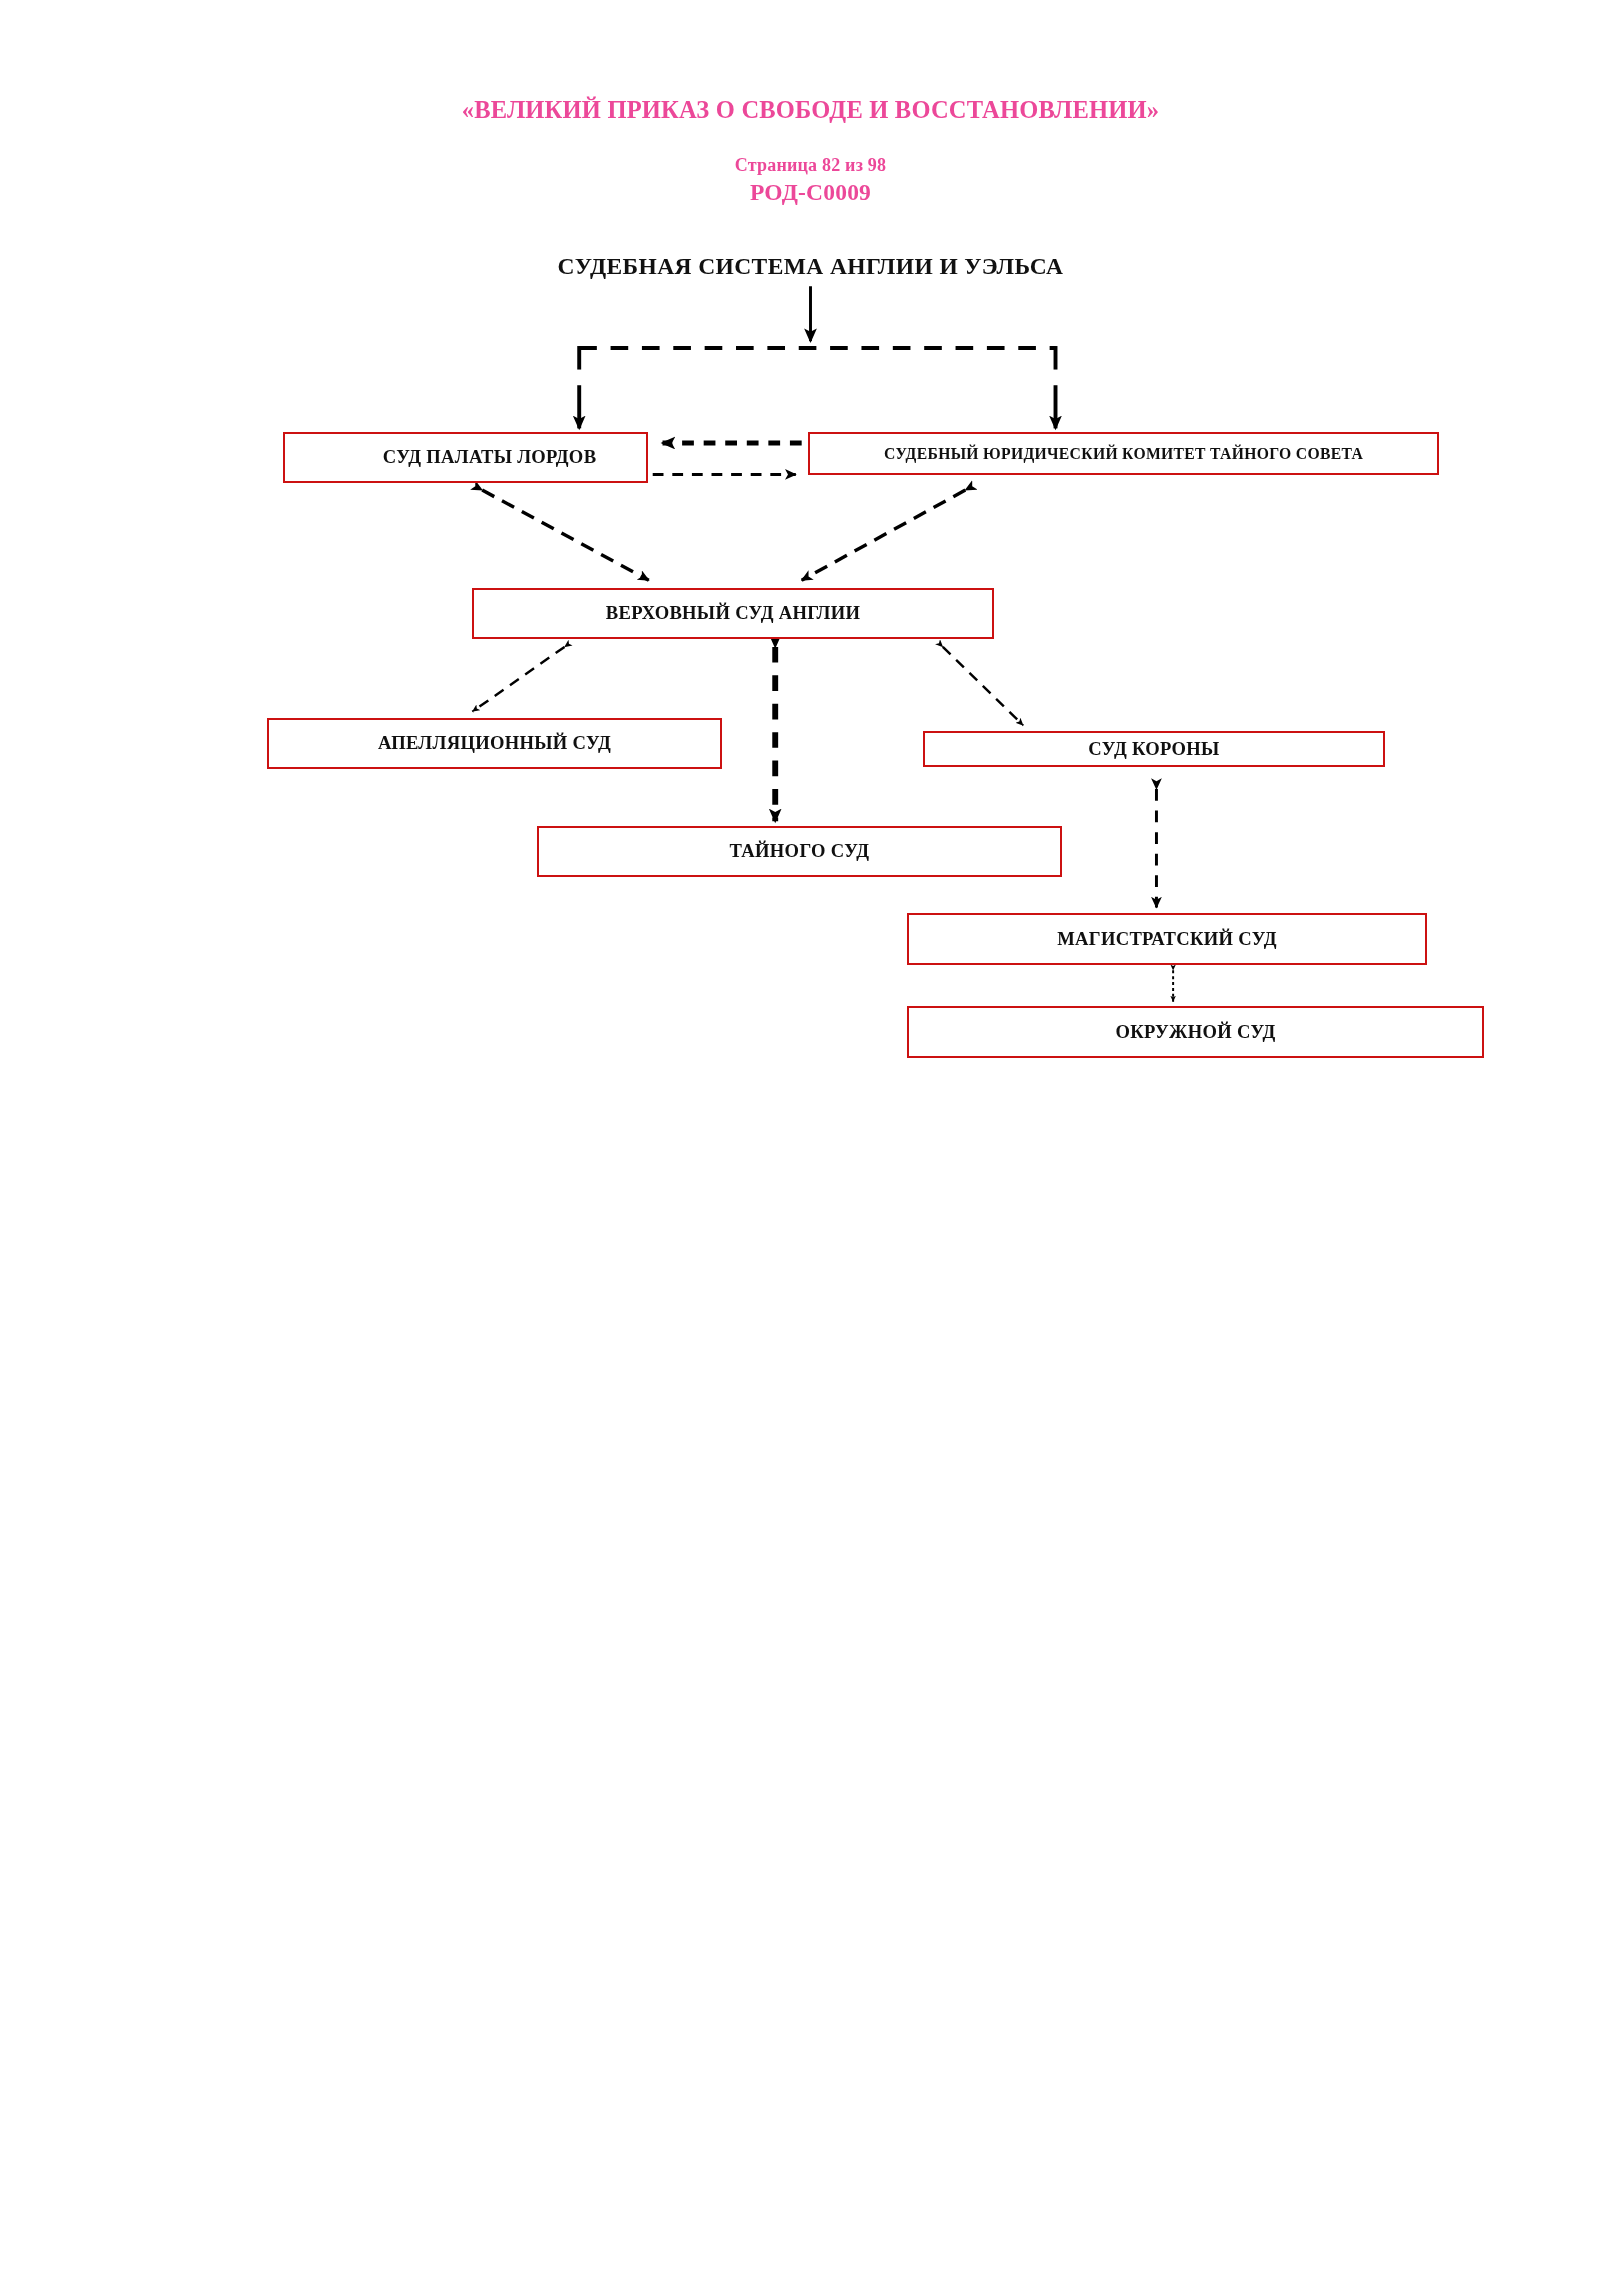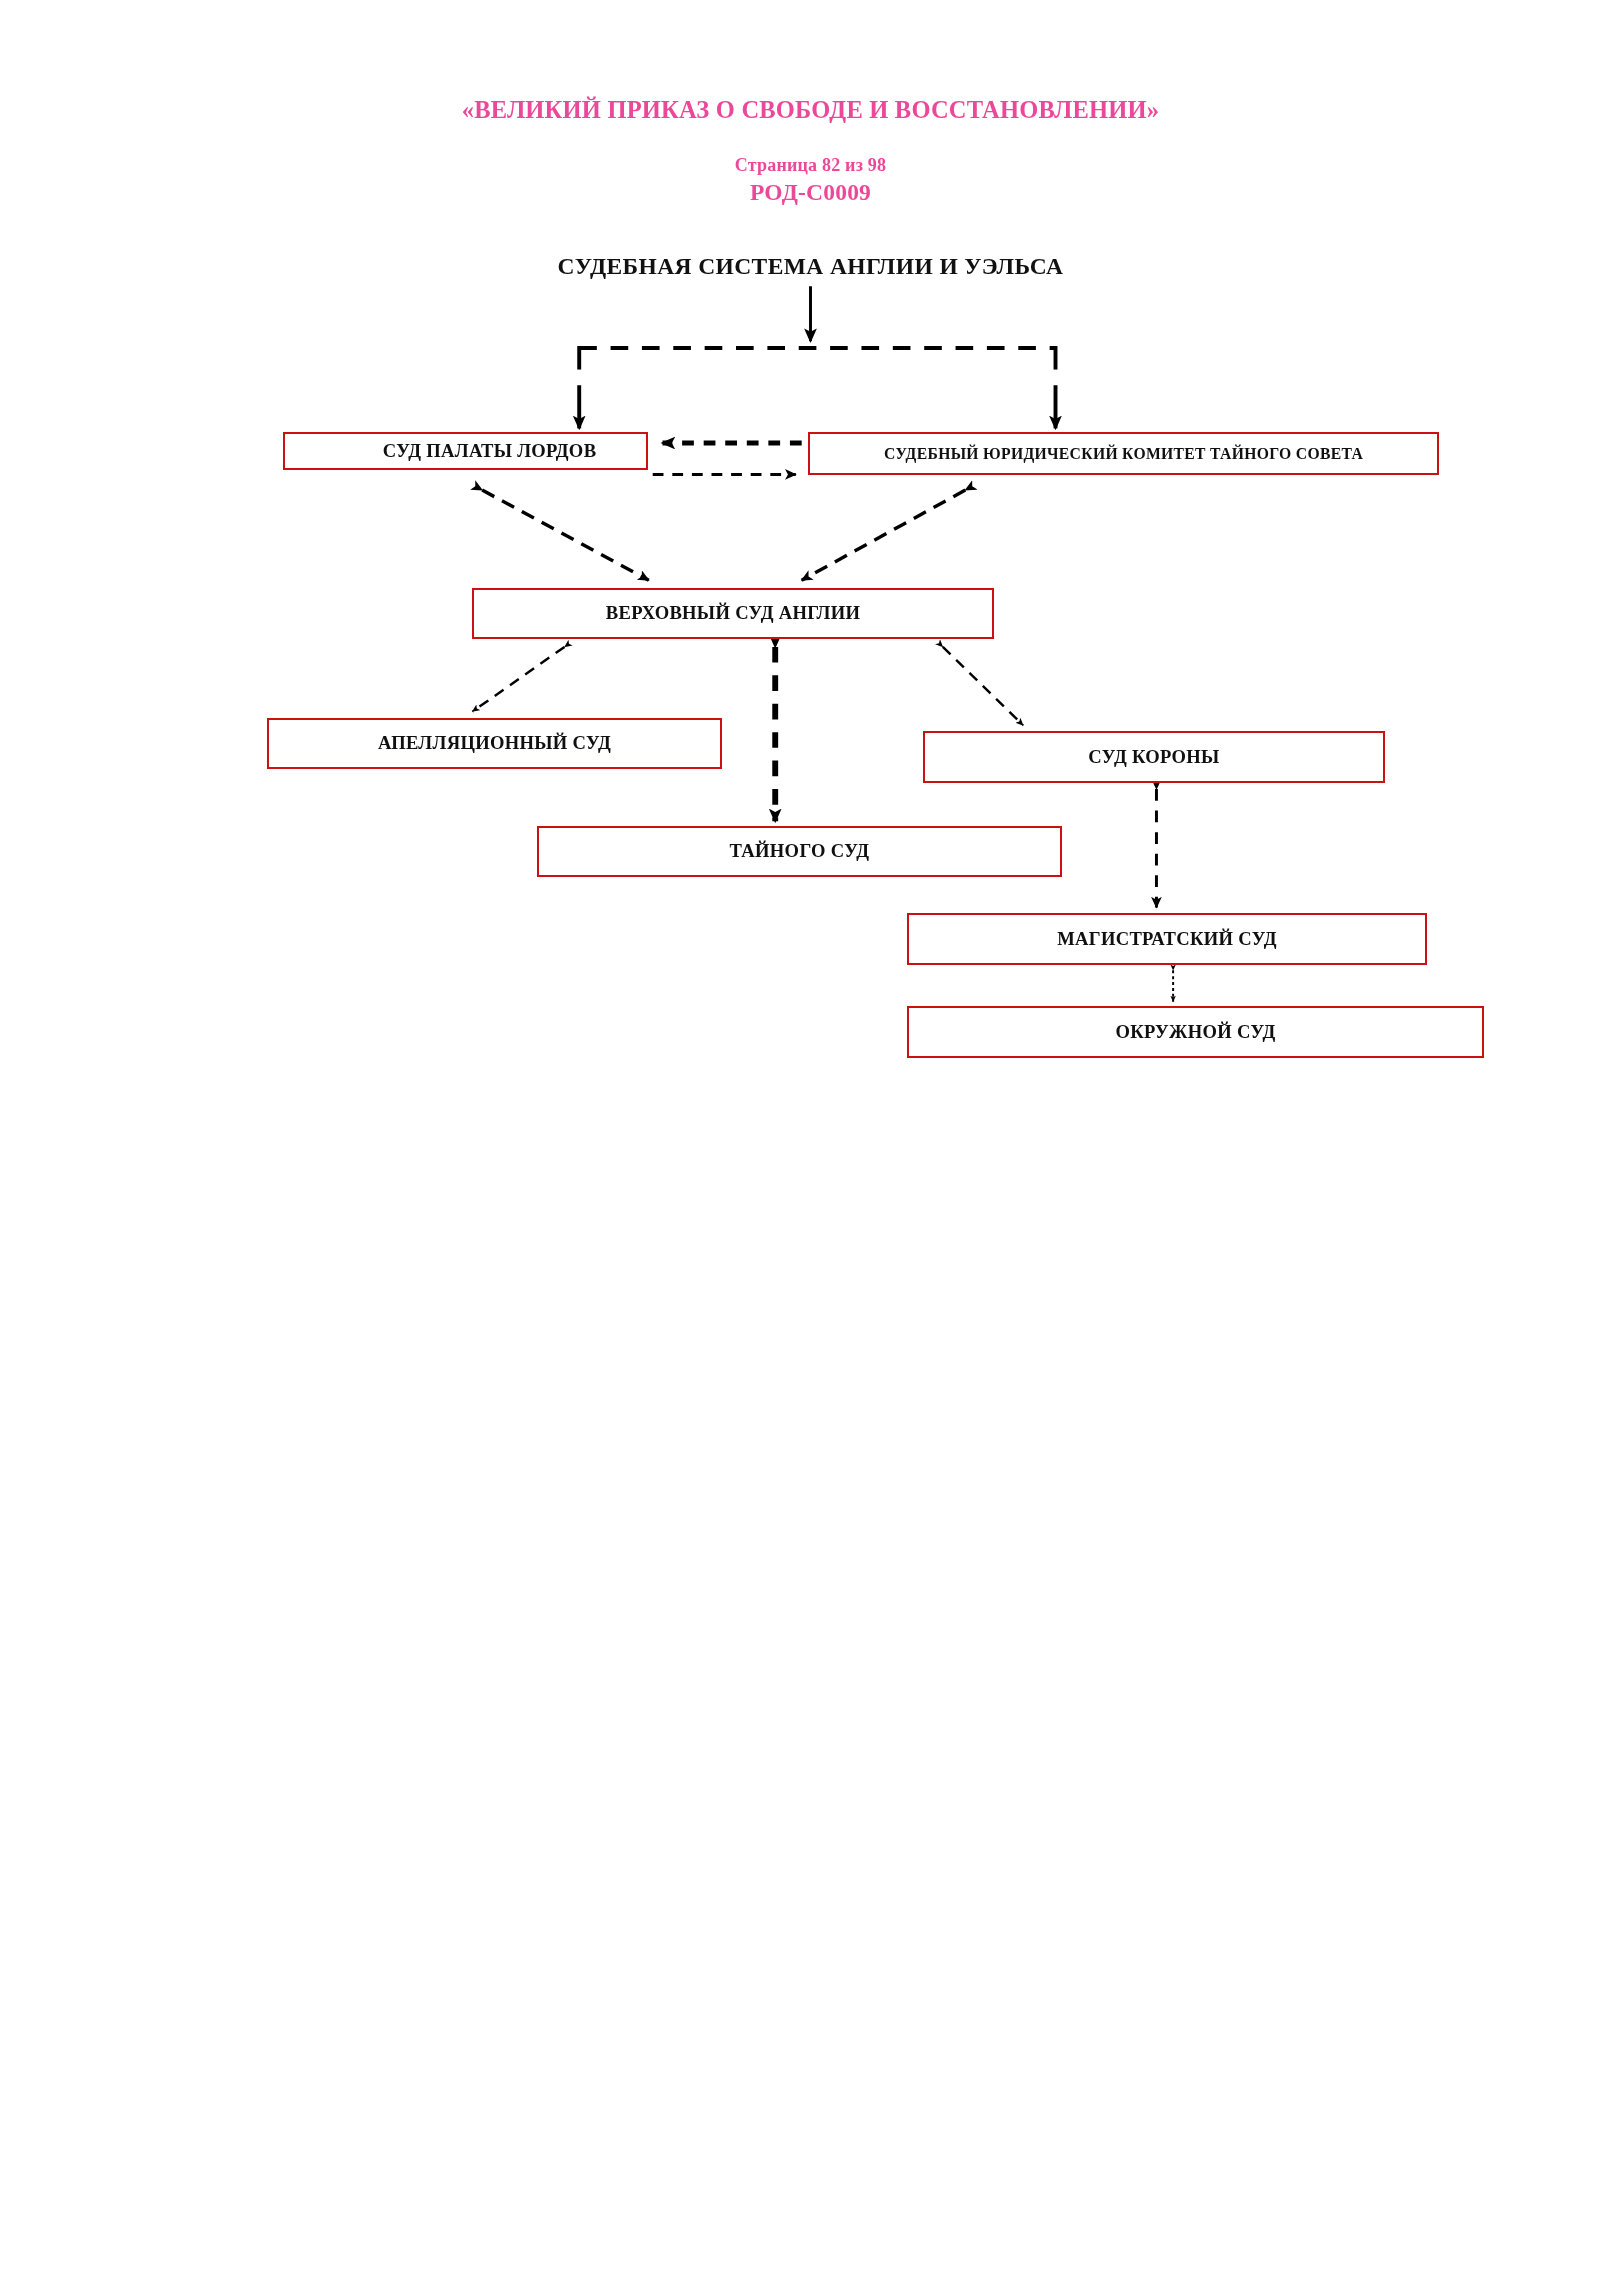--- a/index.html
+++ b/index.html
@@ -82,25 +82,25 @@
     top: 253px;
     width: 1621px;
     text-align: center;
     font-size: 23.5px;
     font-weight: bold;
     color: #111111;
     letter-spacing: 0.4px;
   }
 
   
-  #node-lords        { left: 283px;  top: 432px;  width: 365px;  height: 38px;  font-size: 18.6px; padding-left: 48px; }
+  #node-lords        { left: 283px;  top: 432px;  width: 365px;  height: 51px;  font-size: 18.6px; padding-left: 48px; }
   #node-privy        { left: 808px;  top: 432px;  width: 631px;  height: 43px;  font-size: 15.7px; }
   #node-supreme      { left: 472px;  top: 588px;  width: 522px;  height: 51px;  font-size: 18.6px; }
   #node-appeal       { left: 267px;  top: 718px;  width: 455px;  height: 51px;  font-size: 18.6px; }
-  #node-crown        { left: 923px;  top: 731px;  width: 462px;  height: 52px;  font-size: 18.6px; }
+  #node-crown        { left: 923px;  top: 731px;  width: 462px;  height: 36px;  font-size: 18.6px; }
   #node-high         { left: 537px;  top: 826px;  width: 525px;  height: 51px;  font-size: 18.6px; }
   #node-magistrate   { left: 907px;  top: 913px;  width: 520px;  height: 52px;  font-size: 18.6px; }
   #node-district     { left: 907px;  top: 1006px; width: 577px;  height: 52px;  font-size: 18.6px; }
 </style>
 </head>
 <body>
 
 <div id="page-header">
   <span class="hdr-title">«ВЕЛИКИЙ ПРИКАЗ О СВОБОДЕ И ВОССТАНОВЛЕНИИ»</span>
   <span class="hdr-page">Страница 82 из 98</span>

